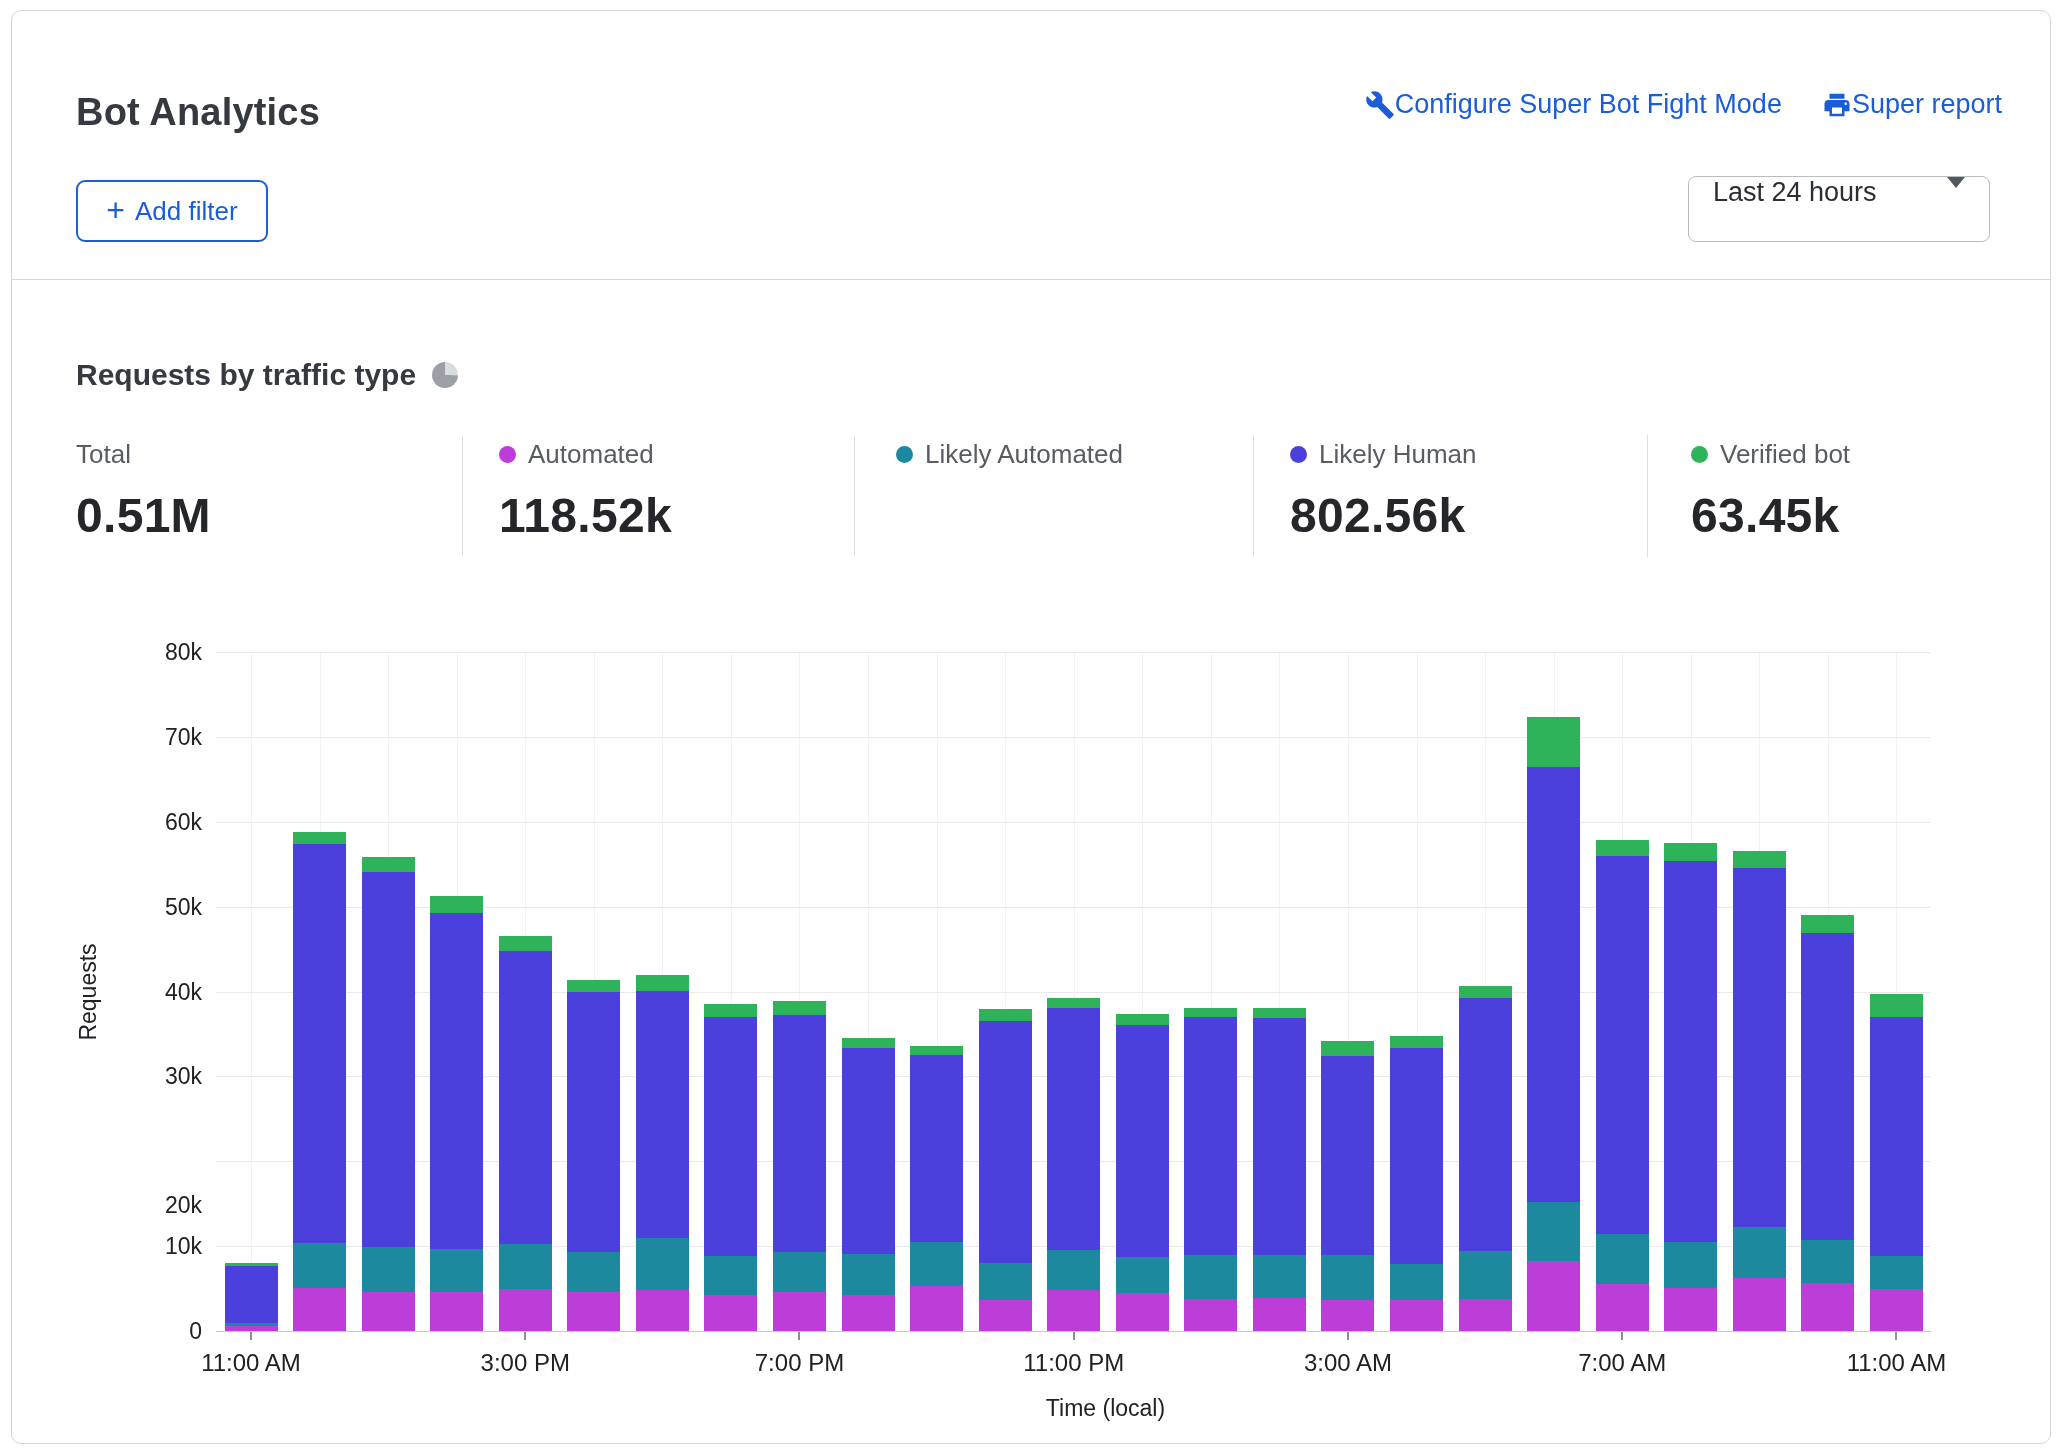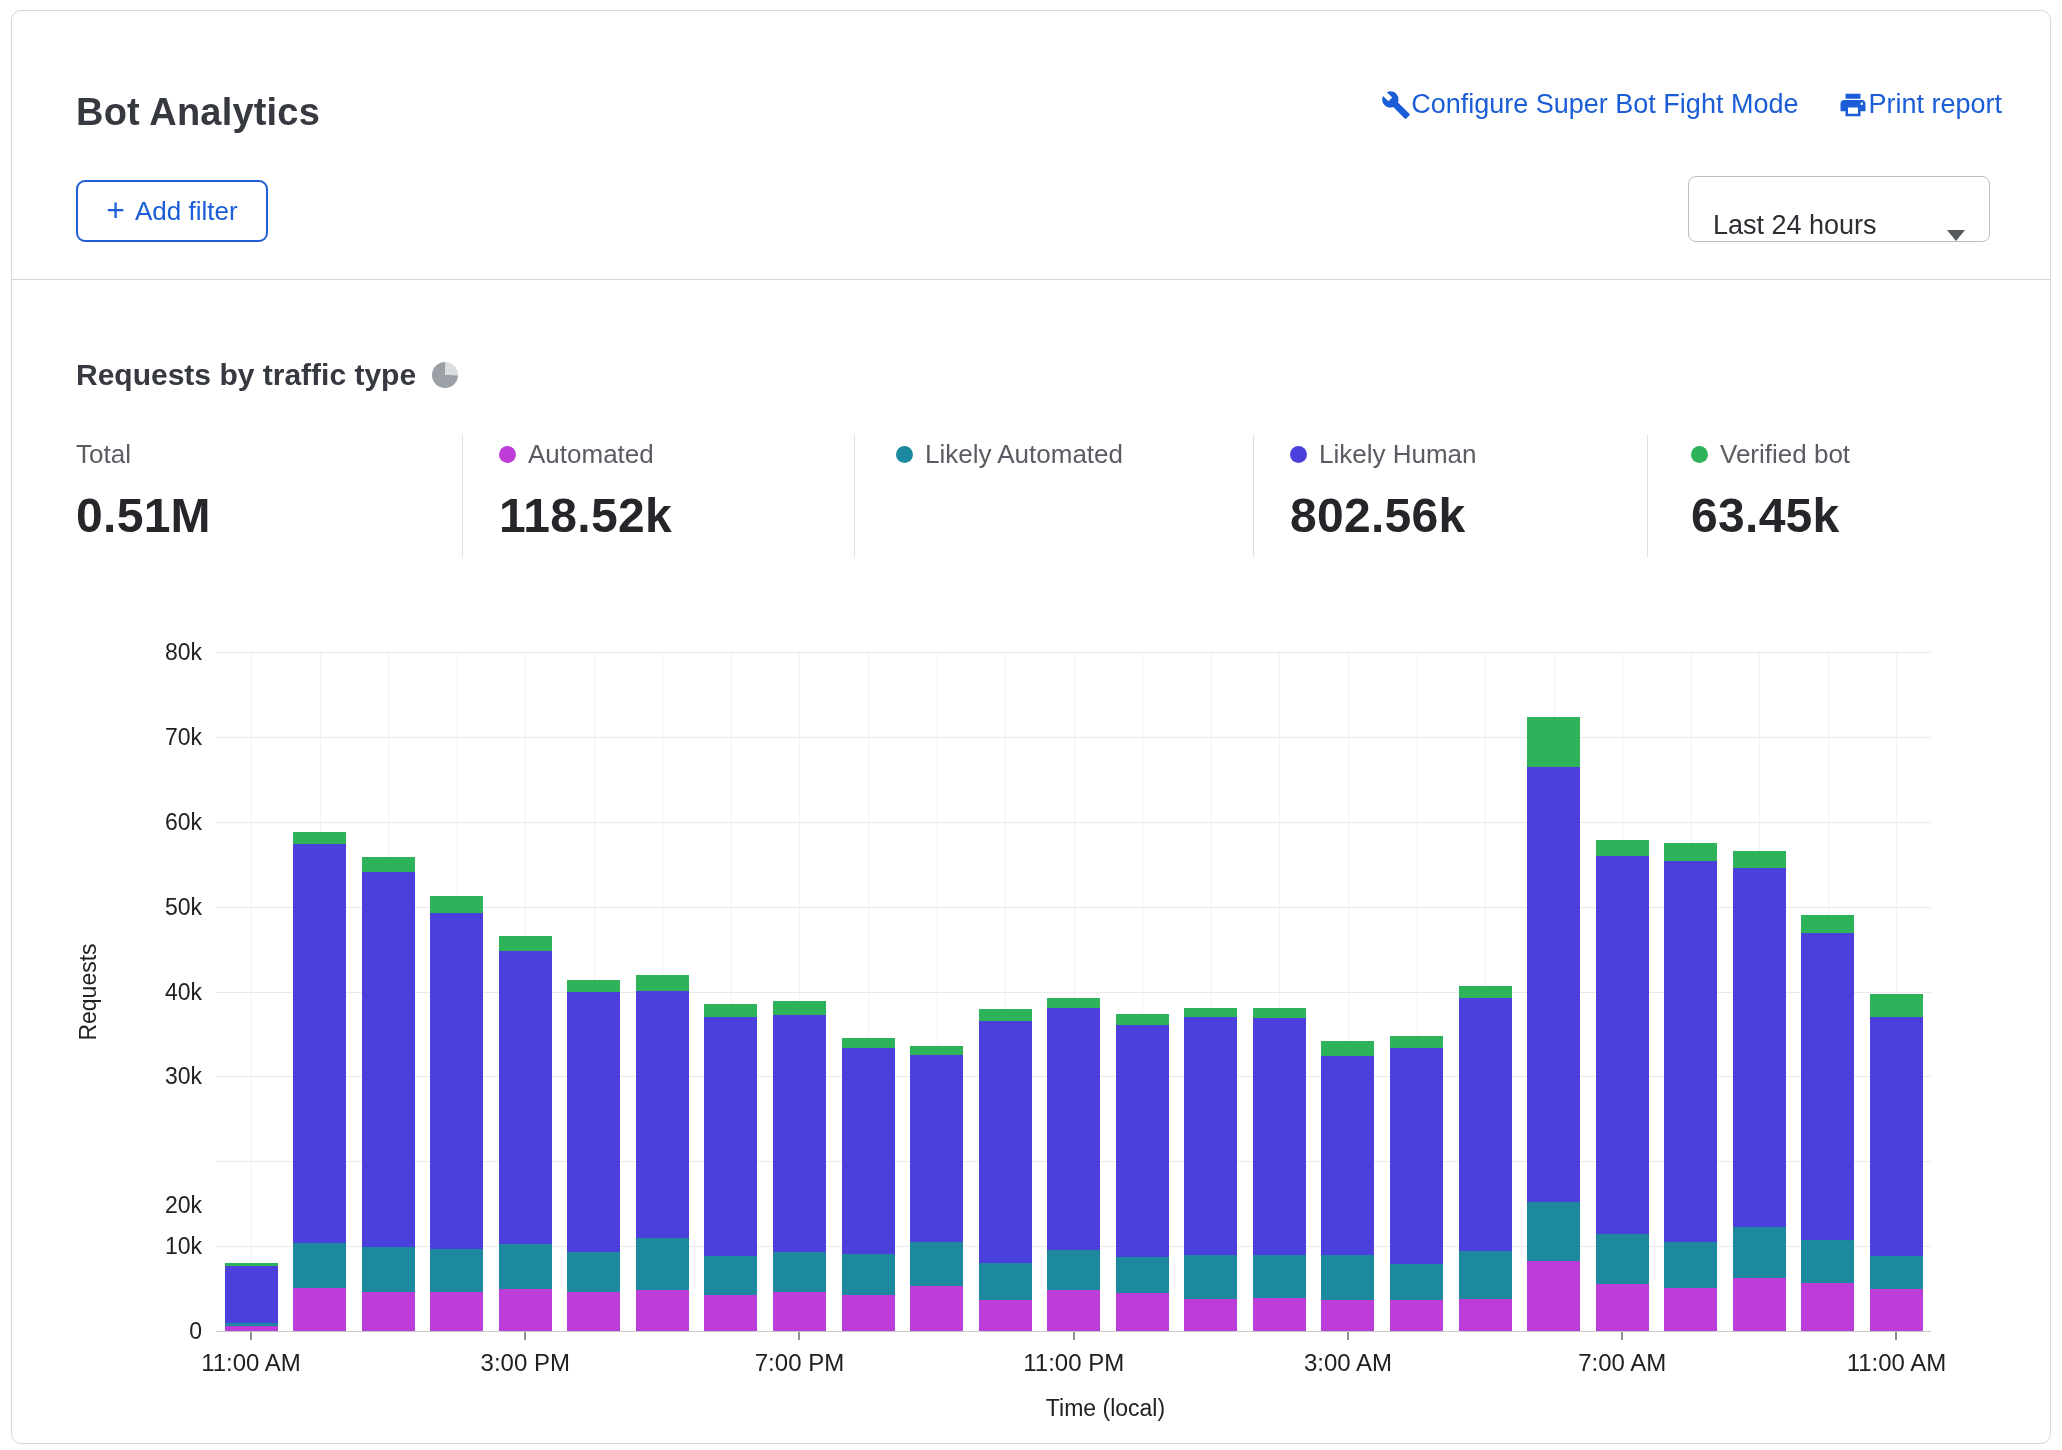--- a/index.html
+++ b/index.html
@@ -14,21 +14,21 @@
   .top-links { position:absolute; right:48px; top:78px; display:flex; align-items:center; gap:40px; }
   .tlink { display:flex; align-items:center; gap:0; color:#1a5dd6; font-size:27px; cursor:pointer; }
   .tlink svg { display:block; }
 
   .add-filter { position:absolute; left:64px; top:169px; width:192px; height:62px;
     border:2px solid #1e5dd3; border-radius:9px; background:#fff; color:#1a5dd6;
     font-size:26px; display:flex; align-items:center; justify-content:center; gap:10px; cursor:pointer; }
   .add-filter .plus { font-size:32px; font-weight:400; line-height:1; margin-top:-3px; }
 
   .range-select { position:absolute; left:1676px; top:165px; width:302px; height:66px;
-    border:1px solid #b9bcc0; border-radius:8px; background:#fff; display:flex; align-items:flex-end;
+    border:1px solid #b9bcc0; border-radius:8px; background:#fff; display:flex; align-items:flex-start;
     padding:0 24px; font-size:27px; color:#2b2e33; cursor:pointer; }
   .range-select .chev { margin-left:auto; width:0; height:0;
     border-left:9px solid transparent; border-right:9px solid transparent; border-top:11px solid #55585c; }
 
   .section-heading { position:absolute; left:64px; top:347px; display:flex; align-items:center; gap:16px; }
   .section-heading .txt { font-size:30px; font-weight:700; color:#36393f; }
   .pie-ico { width:26px; height:26px; border-radius:50%;
     background:conic-gradient(from 0deg, #dadcde 0deg 88deg, #9aa0a6 96deg 360deg); }
 
   .stat { position:absolute; top:427px; }
@@ -65,21 +65,21 @@
           </svg>
       </span>
       <span>Configure Super Bot Fight Mode</span>
     </div>
     <div class="tlink">
       <span>
         <svg width="30" height="30" viewBox="0 0 24 24" fill="#1a5dd6">
             <path d="M19 8H5c-1.66 0-3 1.34-3 3v6h4v4h12v-4h4v-6c0-1.66-1.34-3-3-3zm-3 11H8v-5h8v5zm3-7c-.55 0-1-.45-1-1s.45-1 1-1 1 .45 1 1-.45 1-1 1zm-1-9H6v4h12V3z"></path>
           </svg>
       </span>
-      <span>Print report</span>
+      <span>Super report</span>
     </div>
   </div>
 
   <button class="add-filter">
     <span class="plus">+</span>
     <span>Add filter</span>
   </button>
 
   <div class="range-select">
     <span>Last 24 hours</span>

